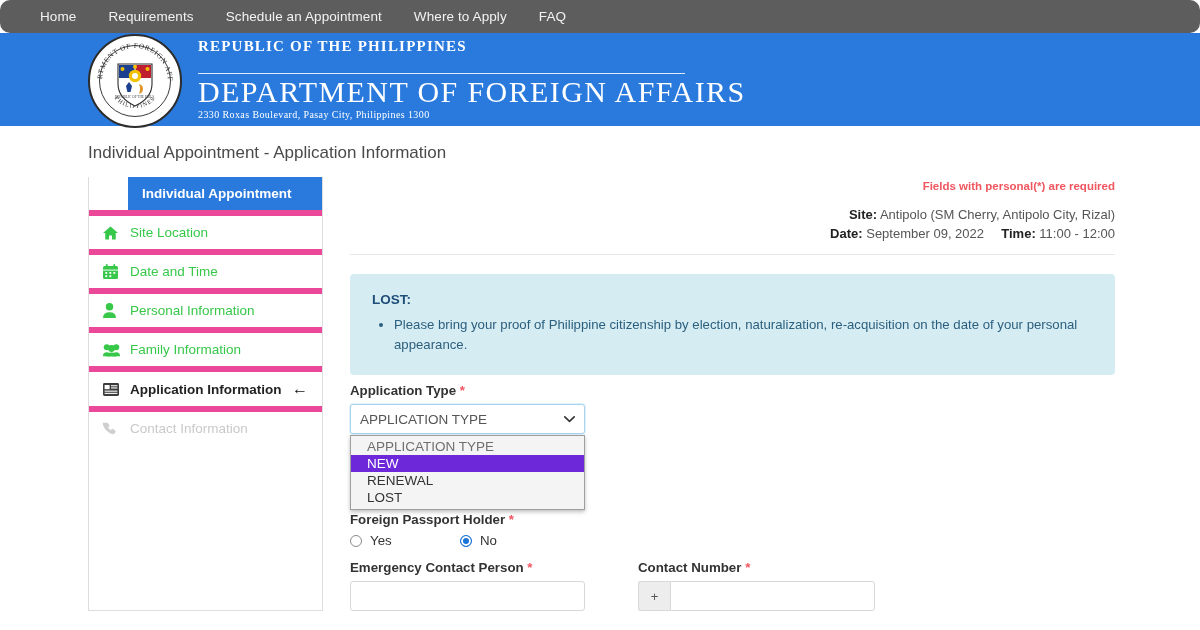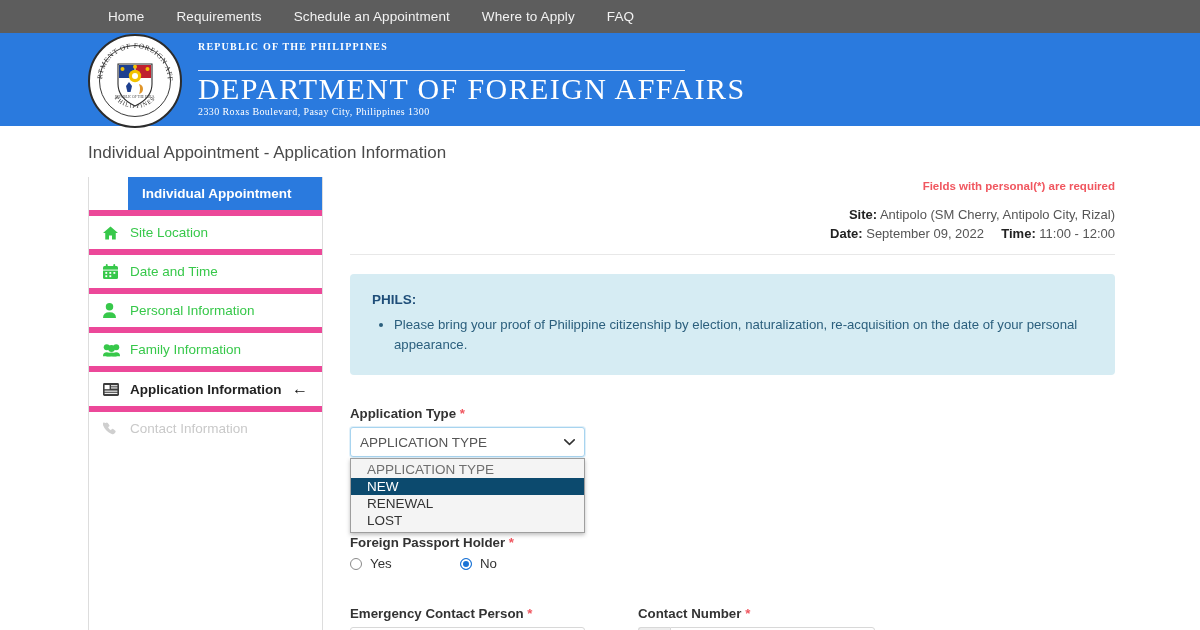--- a/index.html
+++ b/index.html
@@ -9,21 +9,22 @@
     background:#ffffff;
     font-family:"Liberation Sans", sans-serif;
     color:#333333;
     overflow:hidden;
   }
 
   
   .topnav{
     height:33px; background:#5d5d5d;
     display:flex; align-items:center;
-    padding-left:108px;
+    padding-left:40px;
+    border-radius:10px;
   }
   .topnav a{
     color:#f2f2f2; text-decoration:none;
     font-size:13.5px; margin-right:32px;
     white-space:nowrap; letter-spacing:.1px;
   }
 
   
   .banner{
     height:93px; background:#2a7ade;
@@ -39,21 +40,21 @@
     border-radius:50%; background:#ffffff;
     border:2px solid #2c2c2c;
   }
   .seal .inner-ring{
     position:absolute; left:11px; top:11px; right:11px; bottom:11px;
     border-radius:50%; border:1.5px solid #3a3a3a; background:#fff;
   }
   .seal svg{ position:absolute; inset:0; }
   .banner-text{ margin-left:16px; color:#ffffff; font-family:"Liberation Serif", serif; }
   .bt1{
-    font-size:10px; letter-spacing:1.2px; font-weight:bold;
+    font-size:15px; letter-spacing:1.2px; font-weight:bold;
     padding-bottom:18px;
   }
   .bt-rule{ height:1px; background:rgba(255,255,255,.85); width:487px; }
   .bt2{
     font-size:30px; letter-spacing:1.4px; line-height:1.12;
     padding-top:1px; white-space:nowrap;
   }
   .bt3{ font-size:10px; letter-spacing:.4px; line-height:1.25; }
 
   
@@ -111,21 +112,21 @@
   .note-box{
     background:#d6ecf3; border-radius:4px;
     margin-top:19px; padding:18px 22px 20px 22px;
   }
   .note-title{ color:#1f4e79; font-weight:bold; font-size:13.5px; }
   .note-list{ margin:8px 0 0 0; padding-left:22px; color:#2b5f7d; }
   .note-list li{ font-size:13.2px; line-height:1.55; }
 
   .field-label{
     font-size:13.3px; font-weight:bold; color:#333;
-    margin-top:31px; margin-bottom:6px;
+    margin-top:8px; margin-bottom:6px;
   }
   .ast{ color:#f0565f; font-weight:bold; }
 
   
   .select-wrap{ position:relative; width:235px; }
   .select-box{
     height:30px; border:1px solid #a8d4ef;
     border-radius:3px; background:#fff;
     display:flex; align-items:center;
     padding:0 9px; font-size:13.5px; color:#555;
@@ -136,21 +137,21 @@
     position:absolute; top:31px; left:0; width:235px;
     background:#f4f4f4; border:1px solid #9e9e9e;
     box-shadow:0 2px 4px rgba(0,0,0,.25);
     padding:2px 0 3px 0; z-index:30;
   }
   .select-menu .opt{
     font-size:13.5px; padding:1px 0 1px 16px;
     color:#6f6f6f; line-height:15px;
   }
   .select-menu .opt.value{ color:#333; }
-  .select-menu .opt.sel{ background:#0c4a6e; color:#ffffff; }
+  .select-menu .opt.sel{ background:#6d28d9; color:#ffffff; }
 
   
   .radio-row{ display:flex; align-items:center; }
   .radio{ display:flex; align-items:center; font-size:13.3px; color:#333; }
   .radio:first-child{ width:110px; }
   .rb{
     width:12px; height:12px; border-radius:50%;
     border:1px solid #8a8a8a; background:#fff;
     margin-right:8px; flex:0 0 12px; position:relative;
   }
@@ -329,21 +330,21 @@
         <span>September 09, 2022</span>
         <span class="gap"></span>
         <b>Time:</b>
         <span>11:00 - 12:00</span>
       </div>
     </div>
 
     <hr class="divider">
 
     <div class="note-box">
-      <div class="note-title">PHILS:</div>
+      <div class="note-title">LOST:</div>
       <ul class="note-list">
         <li>Please bring your proof of Philippine citizenship by election, naturalization, re-acquisition on the date of your personal appearance.</li>
       </ul>
     </div>
 
     <div class="field-label">
       <span>Application Type</span>
       <span class="ast">*</span>
     </div>
 

